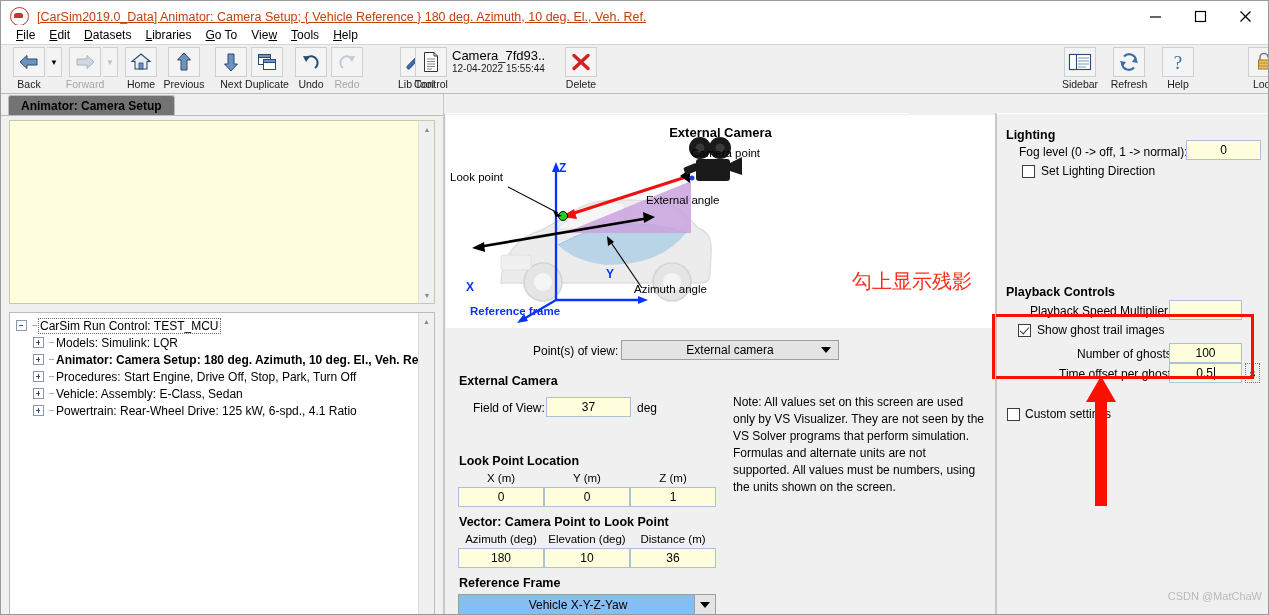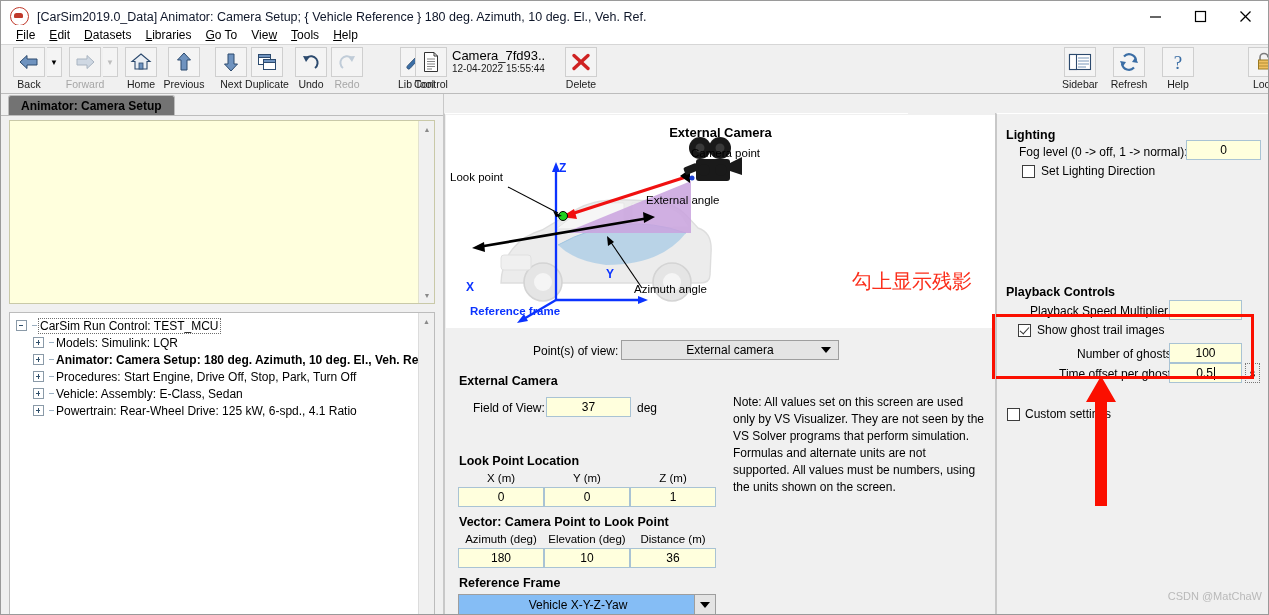--- a/index.html
+++ b/index.html
@@ -41,23 +41,24 @@
   }
   .title-icon::after {
     content: "";
     position: absolute; left: 2.5px; top: 5px;
     width: 9px; height: 5px;
     background: #c0392b;
     border-radius: 2.5px 2.5px 1px 1px;
   }
   .title-text {
     font-size: 12.5px;
-    color: #0f172a;
+    color: #c2410c;
     white-space: nowrap;
     overflow: hidden;
+    text-decoration: underline;
   }
   .winbtns {
     position: absolute; right: 0; top: 0;
     height: 31px; display: flex;
   }
   .winbtn {
     width: 45px; height: 31px;
     display: flex; align-items: center; justify-content: center;
   }
   .winbtn svg { display: block; }

